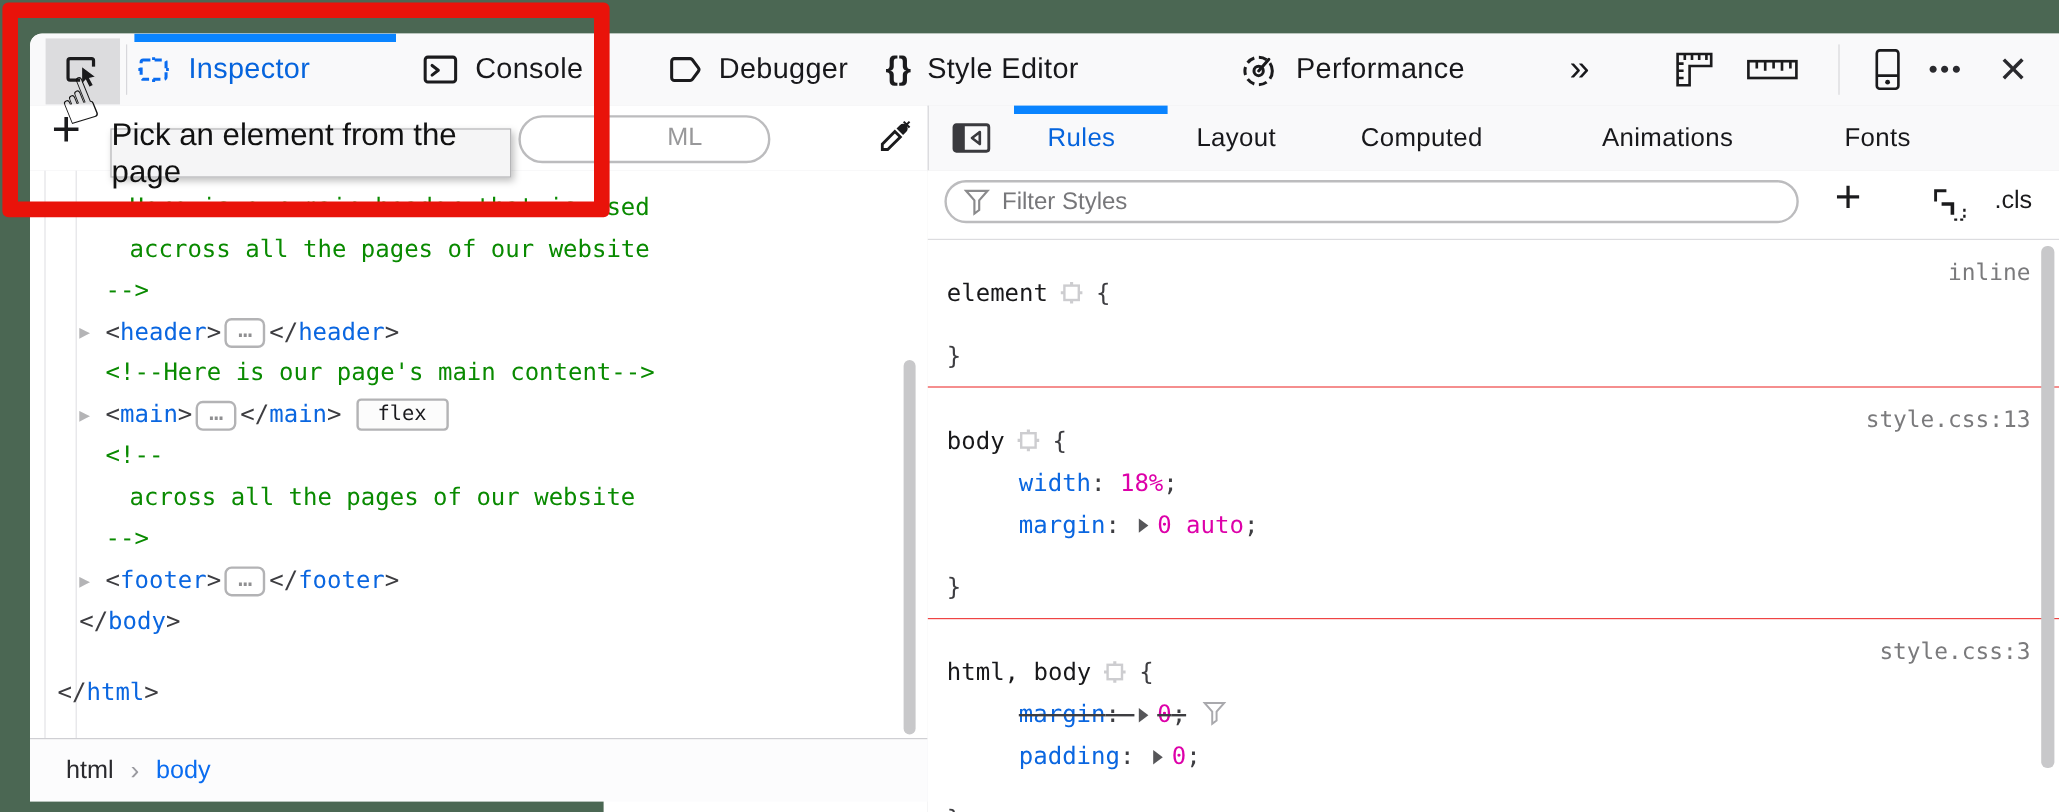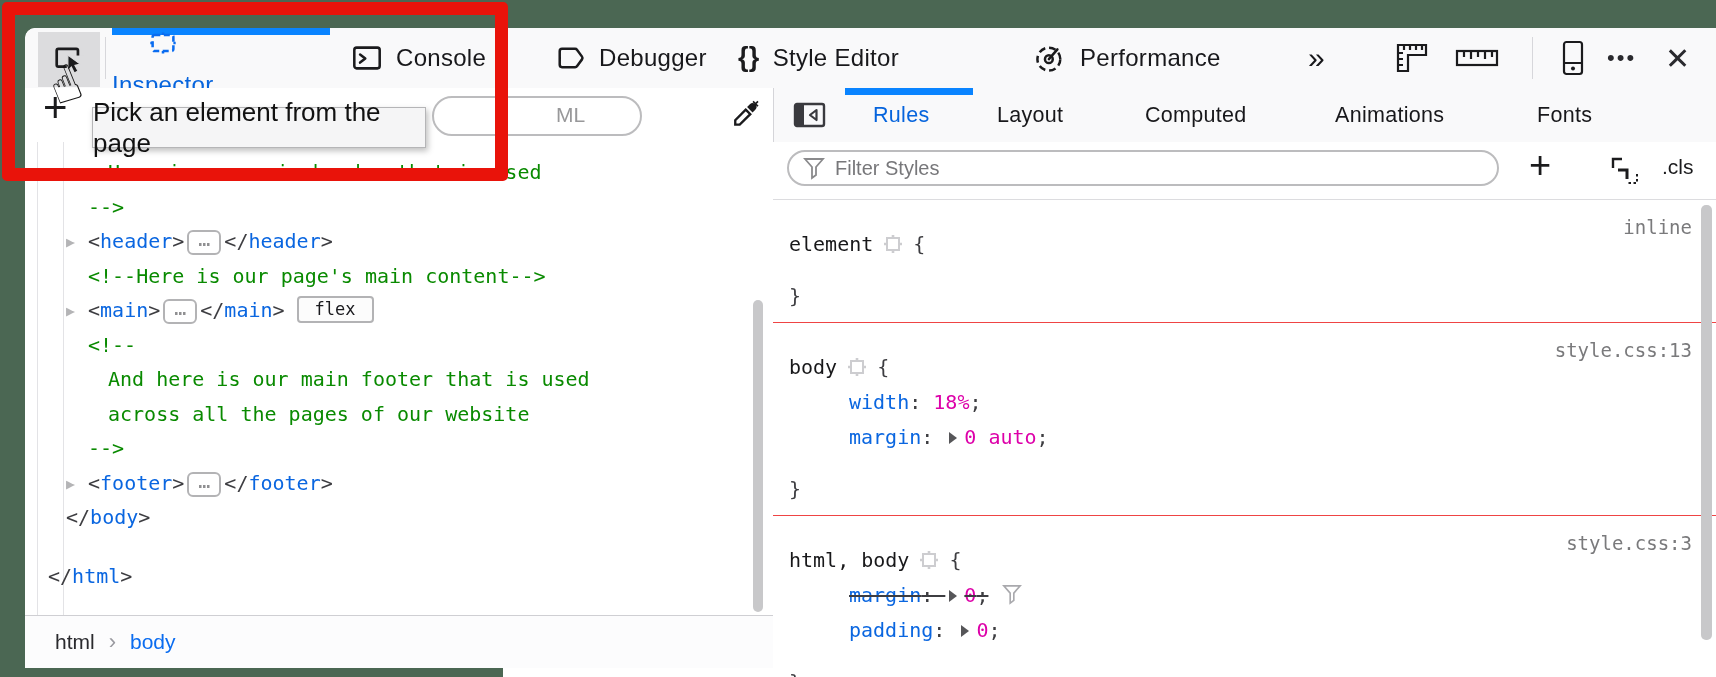--- a/index.html
+++ b/index.html
@@ -111,21 +111,21 @@
             <rect x="6" y="7" width="19" height="16" rx="1.5" fill="none" stroke="#1b1b1d" stroke-width="2.4"></rect>
             <rect x="15" y="13" width="16" height="16" fill="#dcdcde"></rect>
             <path d="M16 12.5 l11 8.2 -4.7 1.1 2.7 5.1 -3.2 1.7 -2.7 -5.3 -3.1 3.4 z" fill="#1b1b1d" stroke="#dcdcde" stroke-width="1"></path>
           </svg>
         </span>
       </div>
       <div class="tb-sep" style="left:80px"></div>
 
       <div class="active-bar" id="main-active-bar" style="left: 87px; width: 218px;"></div>
       <div id="main-tabs">
-          <div class="main-tab active" style="left: 87px; flex-direction: column;">
+          <div class="main-tab active" style="left: 87px;">
             <span>
               <svg width="32" height="30" viewBox="0 0 26 26" fill="none" stroke="#0a6cf0" stroke-width="2.2">
                 <rect x="4" y="6" width="18" height="14" rx="1.5" stroke-dasharray="5.2 3"></rect>
                 <path d="M4 13 h-2 M24 13 h-2 M13 6 v-2 M13 22 v-2" stroke-dasharray="none"></path>
               </svg>
             </span>
             <span class="lbl">Inspector</span>
           </div>
           <div class="main-tab" style="left: 326px;">
             <span>
@@ -221,39 +221,39 @@
             <rect x="2" y="3" width="29" height="22" rx="2" fill="none" stroke="#3a3a3e" stroke-width="2.4"></rect>
             <rect x="2" y="3" width="9" height="22" fill="#3a3a3e"></rect>
             <path d="M23.5 9 L17 14 l6.5 5 z" fill="none" stroke="#3a3a3e" stroke-width="2.2" stroke-linejoin="round"></path>
           </svg>
         </span>
       </div>
       <div class="active-bar" id="side-active-bar" style="left: 72px; width: 128px;"></div>
       <div id="side-tabs">
           <div class="side-tab active" style="left: 100px;">Rules</div>
           <div class="side-tab" style="left: 224px;">Layout</div>
-          <div class="side-tab" style="left: 372px;">Computed</div>
+          <div class="side-tab" style="left: 361px;">Computed</div>
           <div class="side-tab" style="left: 562px;">Animations</div>
           <div class="side-tab" style="left: 764px;">Fonts</div>
         </div>
     </div>
 
     <div class="splitter"></div>
 
     <div class="markup">
       <div class="gutter-line" style="left:12px"></div>
       <div class="gutter-line" style="left:38px"></div>
       <div class="m-lines" id="markup-lines">
           <div class="m-line comment" style="padding-left: 83px;"><span>Here is our main header that is used</span></div>
+          <div class="m-line comment" style="padding-left: 83px;"><span>accross all the pages of our website</span></div>
           <div class="m-line comment" style="padding-left: 63px;"><span>--&gt;</span></div>
           <div class="m-line" style="padding-left: 41px;"><span class="arrow">▶</span><span>&lt;</span><span class="tag">header</span><span>&gt;</span><span class="ellipsis">…</span><span>&lt;/</span><span class="tag">header</span><span>&gt;</span></div>
           <div class="m-line comment" style="padding-left: 63px;"><span>&lt;!--Here is our page's main content--&gt;</span></div>
           <div class="m-line" style="padding-left: 41px;"><span class="arrow">▶</span><span>&lt;</span><span class="tag">main</span><span>&gt;</span><span class="ellipsis">…</span><span>&lt;/</span><span class="tag">main</span><span>&gt;</span><span class="flex-badge">flex</span></div>
           <div class="m-line comment" style="padding-left: 63px;"><span>&lt;!--</span></div>
-          <div class="m-line comment" style="padding-left: 83px;"><span>And here is our main footer that is used</span></div>
           <div class="m-line comment" style="padding-left: 83px;"><span>across all the pages of our website</span></div>
           <div class="m-line comment" style="padding-left: 63px;"><span>--&gt;</span></div>
           <div class="m-line" style="padding-left: 41px;"><span class="arrow">▶</span><span>&lt;</span><span class="tag">footer</span><span>&gt;</span><span class="ellipsis">…</span><span>&lt;/</span><span class="tag">footer</span><span>&gt;</span></div>
           <div class="m-line" style="padding-left: 41px;"><span>&lt;/</span><span class="tag">body</span><span>&gt;</span></div>
           <div class="m-line" style="padding-left: 23px; margin-top: 24px;"><span>&lt;/</span><span class="tag">html</span><span>&gt;</span></div>
         </div>
       <div class="m-scroll"></div>
     </div>
 
     <div class="crumbbar" id="crumbbar">

